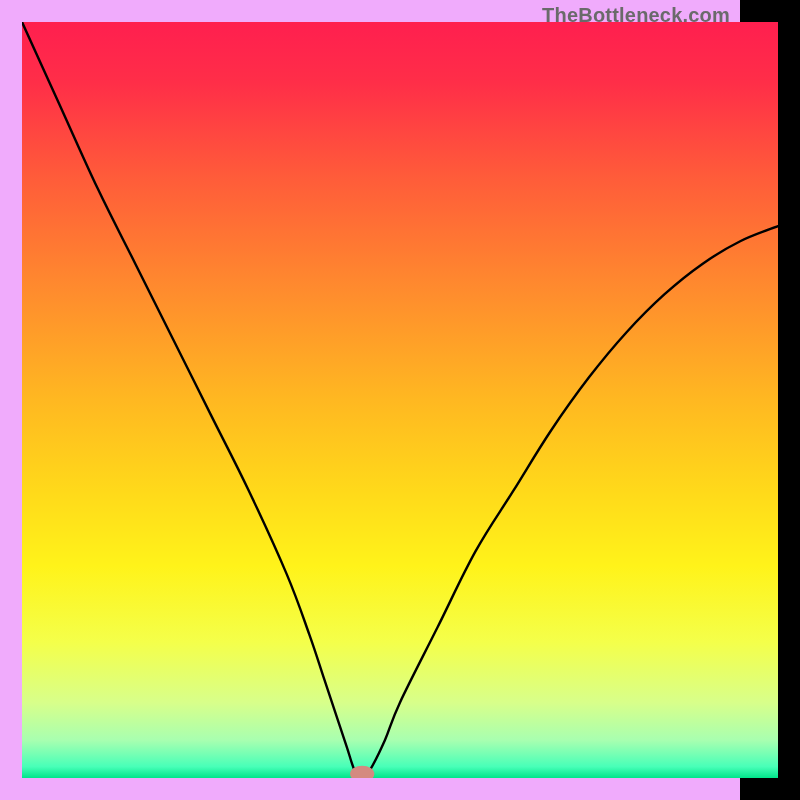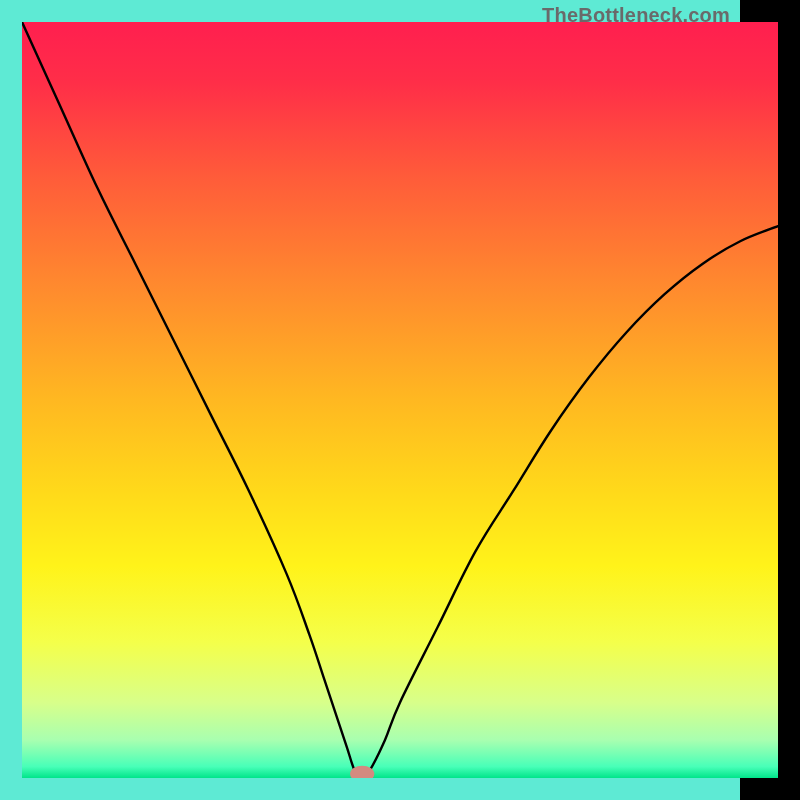--- a/index.html
+++ b/index.html
@@ -8,21 +8,21 @@
     width: 800px;
     height: 800px;
     background: #000;
     overflow: hidden;
     font-family: Arial, Helvetica, sans-serif;
   }
   .frame {
     position: relative;
     width: 740px;
     height: 800px;
-    background: #5eead4;
+    background: #f0abfc;
   }
   .plot {
     position: absolute;
     left: 22px;
     top: 22px;
     width: 756px;
     height: 756px;
     overflow: hidden;
   }
   .watermark {

